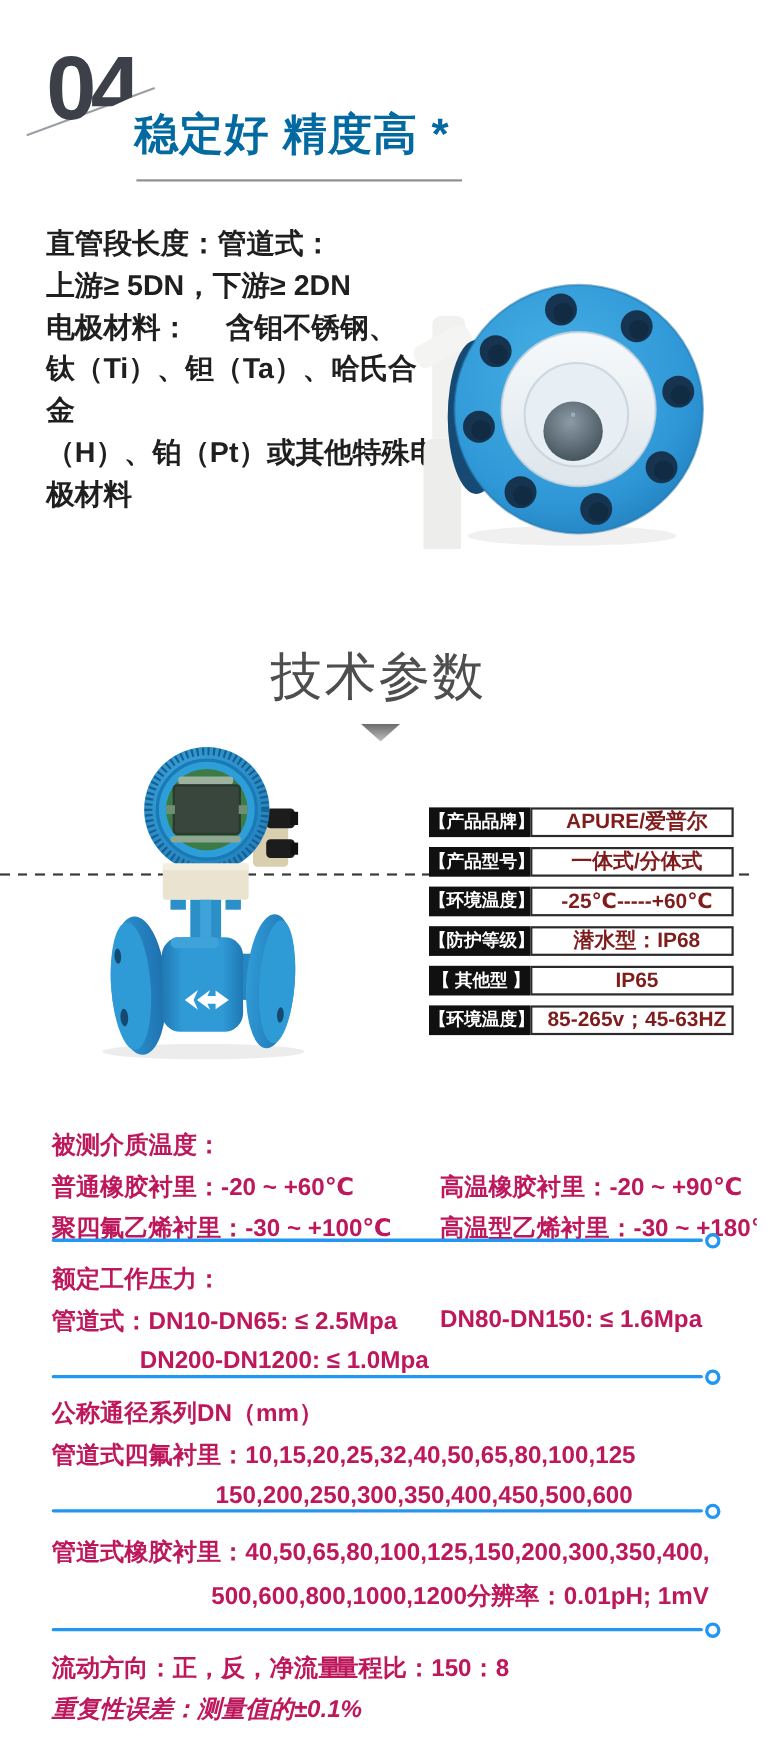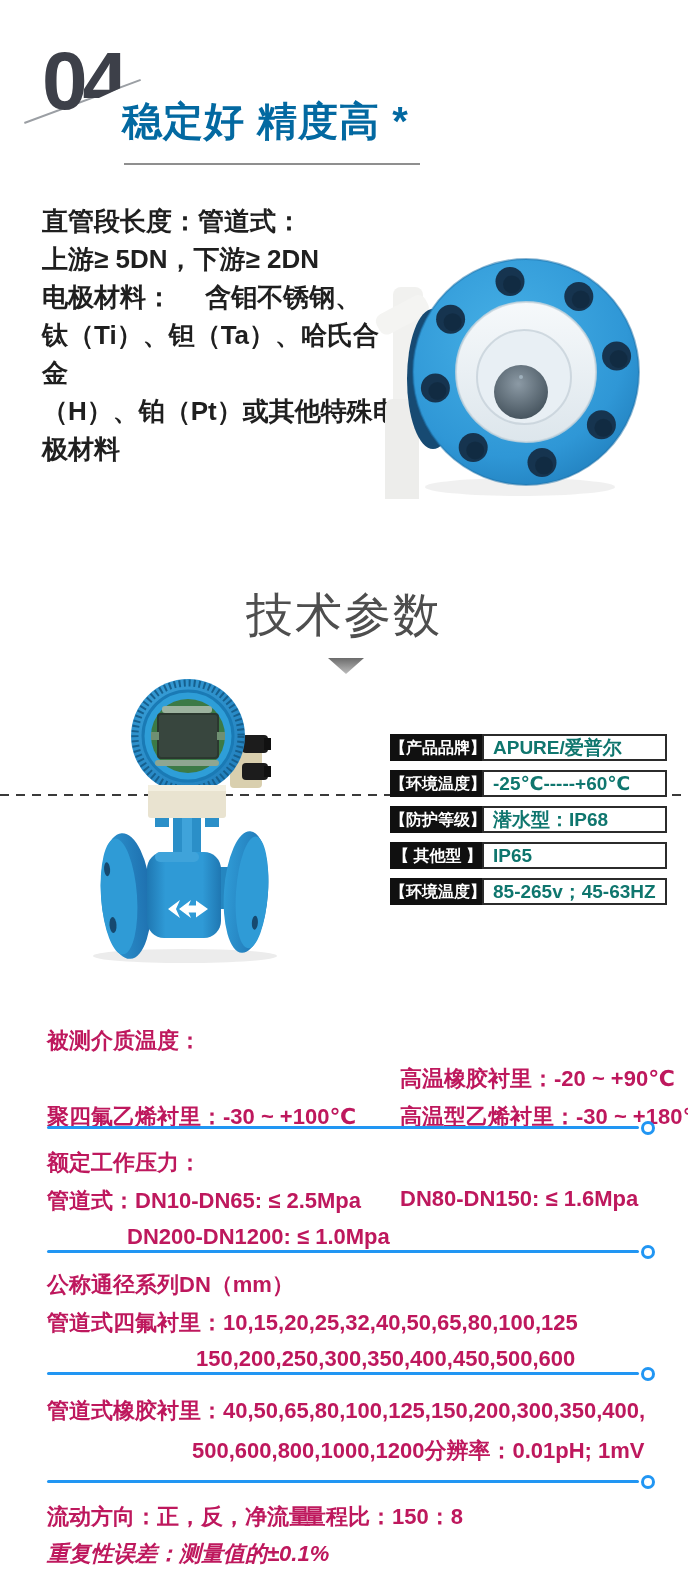--- a/index.html
+++ b/index.html
@@ -24,22 +24,22 @@
        background:linear-gradient(#6b6b6b,#bdbdbd);clip-path:polygon(0 0,100% 0,50% 100%);}
 
   .dashes{left:0;top:770px;width:700px;height:2px;
           background:repeating-linear-gradient(90deg,#3a3a3a 0 9px,transparent 9px 16px);}
 
   
   .spec-table{left:390px;top:710px;width:277px;display:flex;flex-direction:column;gap:9px;}
   .spec-row{display:flex;height:27px;}
   .spec-label{width:92px;background:#101010;color:#ffffff;font-size:16px;font-weight:700;
               text-align:right;line-height:27px;letter-spacing:0;white-space:nowrap;overflow:hidden;}
-  .spec-value{flex:1;border:2px solid #2b2b2b;background:#ffffff;color:#0f766e;font-size:19px;
-              font-weight:600;line-height:23px;padding-left:9px;white-space:nowrap;overflow:hidden;}
+  .spec-value{flex:1;border:2px solid #2b2b2b;background:#ffffff;color:#7f1d1d;font-size:19px;
+              font-weight:600;line-height:23px;padding-left:9px;white-space:nowrap;overflow:hidden;text-align:center;}
 
   
   .blue{font-size:22px;font-weight:700;color:#be185d;white-space:nowrap;}
   .divider{left:47px;width:592px;height:3px;background:#2196f3;border-radius:2px;}
   .divider::after{content:'';position:absolute;right:-16px;top:-5px;width:8px;height:8px;
                   border:3px solid #2196f3;border-radius:50%;background:#ffffff;}
 </style>
 </head>
 <body>
 
@@ -179,38 +179,43 @@
     <path d="M83,237 l12,-9 l-4,9 l4,9 z M94,237 l12,-9 l-4,9 l4,9 z
              M101,233.5 h10 v-5 l12,8.5 l-12,8.5 v-5 h-10 z" fill="#ffffff"></path>
   </svg>
 
   <div class="abs spec-table">
     <div class="spec-row">
       <div class="spec-label">【产品品牌】</div>
       <div class="spec-value">APURE/爱普尔</div>
     </div>
     <div class="spec-row">
+      <div class="spec-label">【产品型号】</div>
+      <div class="spec-value">一体式/分体式</div>
+    </div>
+    <div class="spec-row">
       <div class="spec-label">【环境温度】</div>
       <div class="spec-value">-25℃-----+60℃</div>
     </div>
     <div class="spec-row">
       <div class="spec-label">【防护等级】</div>
       <div class="spec-value">潜水型：IP68</div>
     </div>
     <div class="spec-row">
       <div class="spec-label">【 其他型 】</div>
       <div class="spec-value">IP65</div>
     </div>
     <div class="spec-row">
       <div class="spec-label">【环境温度】</div>
       <div class="spec-value">85-265v；45-63HZ</div>
     </div>
   </div>
 
   <div class="abs blue" style="left:47px;top:1002px;">被测介质温度：</div>
+  <div class="abs blue" style="left:47px;top:1040px;">普通橡胶衬里：-20 ~ +60℃</div>
   <div class="abs blue" style="left:400px;top:1040px;">高温橡胶衬里：-20 ~ +90℃</div>
   <div class="abs blue" style="left:47px;top:1078px;">聚四氟乙烯衬里：-30 ~ +100℃</div>
   <div class="abs blue" style="left:400px;top:1078px;">高温型乙烯衬里：-30 ~ +180℃</div>
   <div class="abs divider" style="top:1102px;"></div>
 
   <div class="abs blue" style="left:47px;top:1124px;">额定工作压力：</div>
   <div class="abs blue" style="left:47px;top:1162px;">管道式：DN10-DN65: ≤ 2.5Mpa</div>
   <div class="abs blue" style="left:400px;top:1162px;">DN80-DN150: ≤ 1.6Mpa</div>
   <div class="abs blue" style="left:127px;top:1200px;">DN200-DN1200: ≤ 1.0Mpa</div>
   <div class="abs divider" style="top:1226px;"></div>

